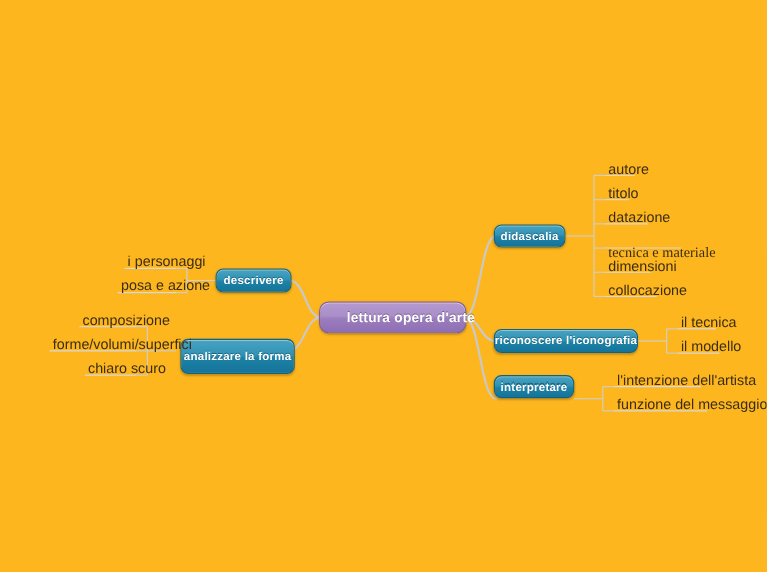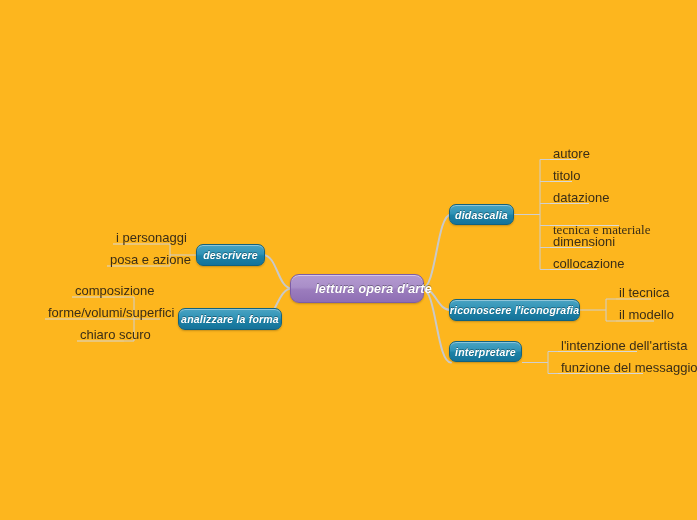--- a/index.html
+++ b/index.html
@@ -16,21 +16,20 @@
   .node{
     position:absolute;
     box-sizing:border-box;
     display:flex;align-items:center;justify-content:center;
     white-space:nowrap;
     color:#ffffff;
     font-weight:bold;
     letter-spacing:.2px;
     border-radius:7px;
     text-shadow:0 -1px 0 rgba(0,0,0,.35);
-    font-style:italic;
   }
   .node.center{
     background:linear-gradient(to bottom,#b49ad0 0%,#a98ec8 45%,#9b7cbd 55%,#8f6fb4 100%);
     border:1px solid #7d5da6;
     box-shadow:inset 0 1px 0 rgba(255,255,255,.45),0 1px 2px rgba(0,0,0,.22);
     font-size:12.5px;
     border-radius:9px;
   }
   .node.branch{
     background:linear-gradient(to bottom,#4aa3c2 0%,#2f93b6 45%,#1d82a6 55%,#15739a 100%);
@@ -117,21 +116,21 @@
       </div>
       <div class="node branch" style="left: 449px; top: 299px; width: 131px; height: 22px;">
         <span>riconoscere l'iconografia</span>
       </div>
       <div class="node branch" style="left: 449px; top: 341px; width: 73px; height: 21px;">
         <span>interpretare</span>
       </div>
       <div class="node branch" style="left: 196px; top: 244px; width: 69px; height: 22px;">
         <span>descrivere</span>
       </div>
-      <div class="node branch" style="left: 178px; top: 308px; width: 104px; height: 22px;">
+      <div class="node branch" style="left: 164px; top: 308px; width: 104px; height: 32px;">
         <span>analizzare la forma</span>
       </div>
     </div>
   <div id="leaves-layer">
       <div class="leaf" style="left: 550px; top: 147.5px;"><span>autore</span></div>
       <div class="leaf" style="left: 550px; top: 169.5px;"><span>titolo</span></div>
       <div class="leaf" style="left: 550px; top: 191.5px;"><span>datazione</span></div>
       <div class="leaf" style="left: 550px; top: 224px; font-family: Liberation Serif, serif;"><span>tecnica e materiale</span></div>
       <div class="leaf" style="left: 550px; top: 235.5px;"><span>dimensioni</span></div>
       <div class="leaf" style="left: 550px; top: 257.5px;"><span>collocazione</span></div>

